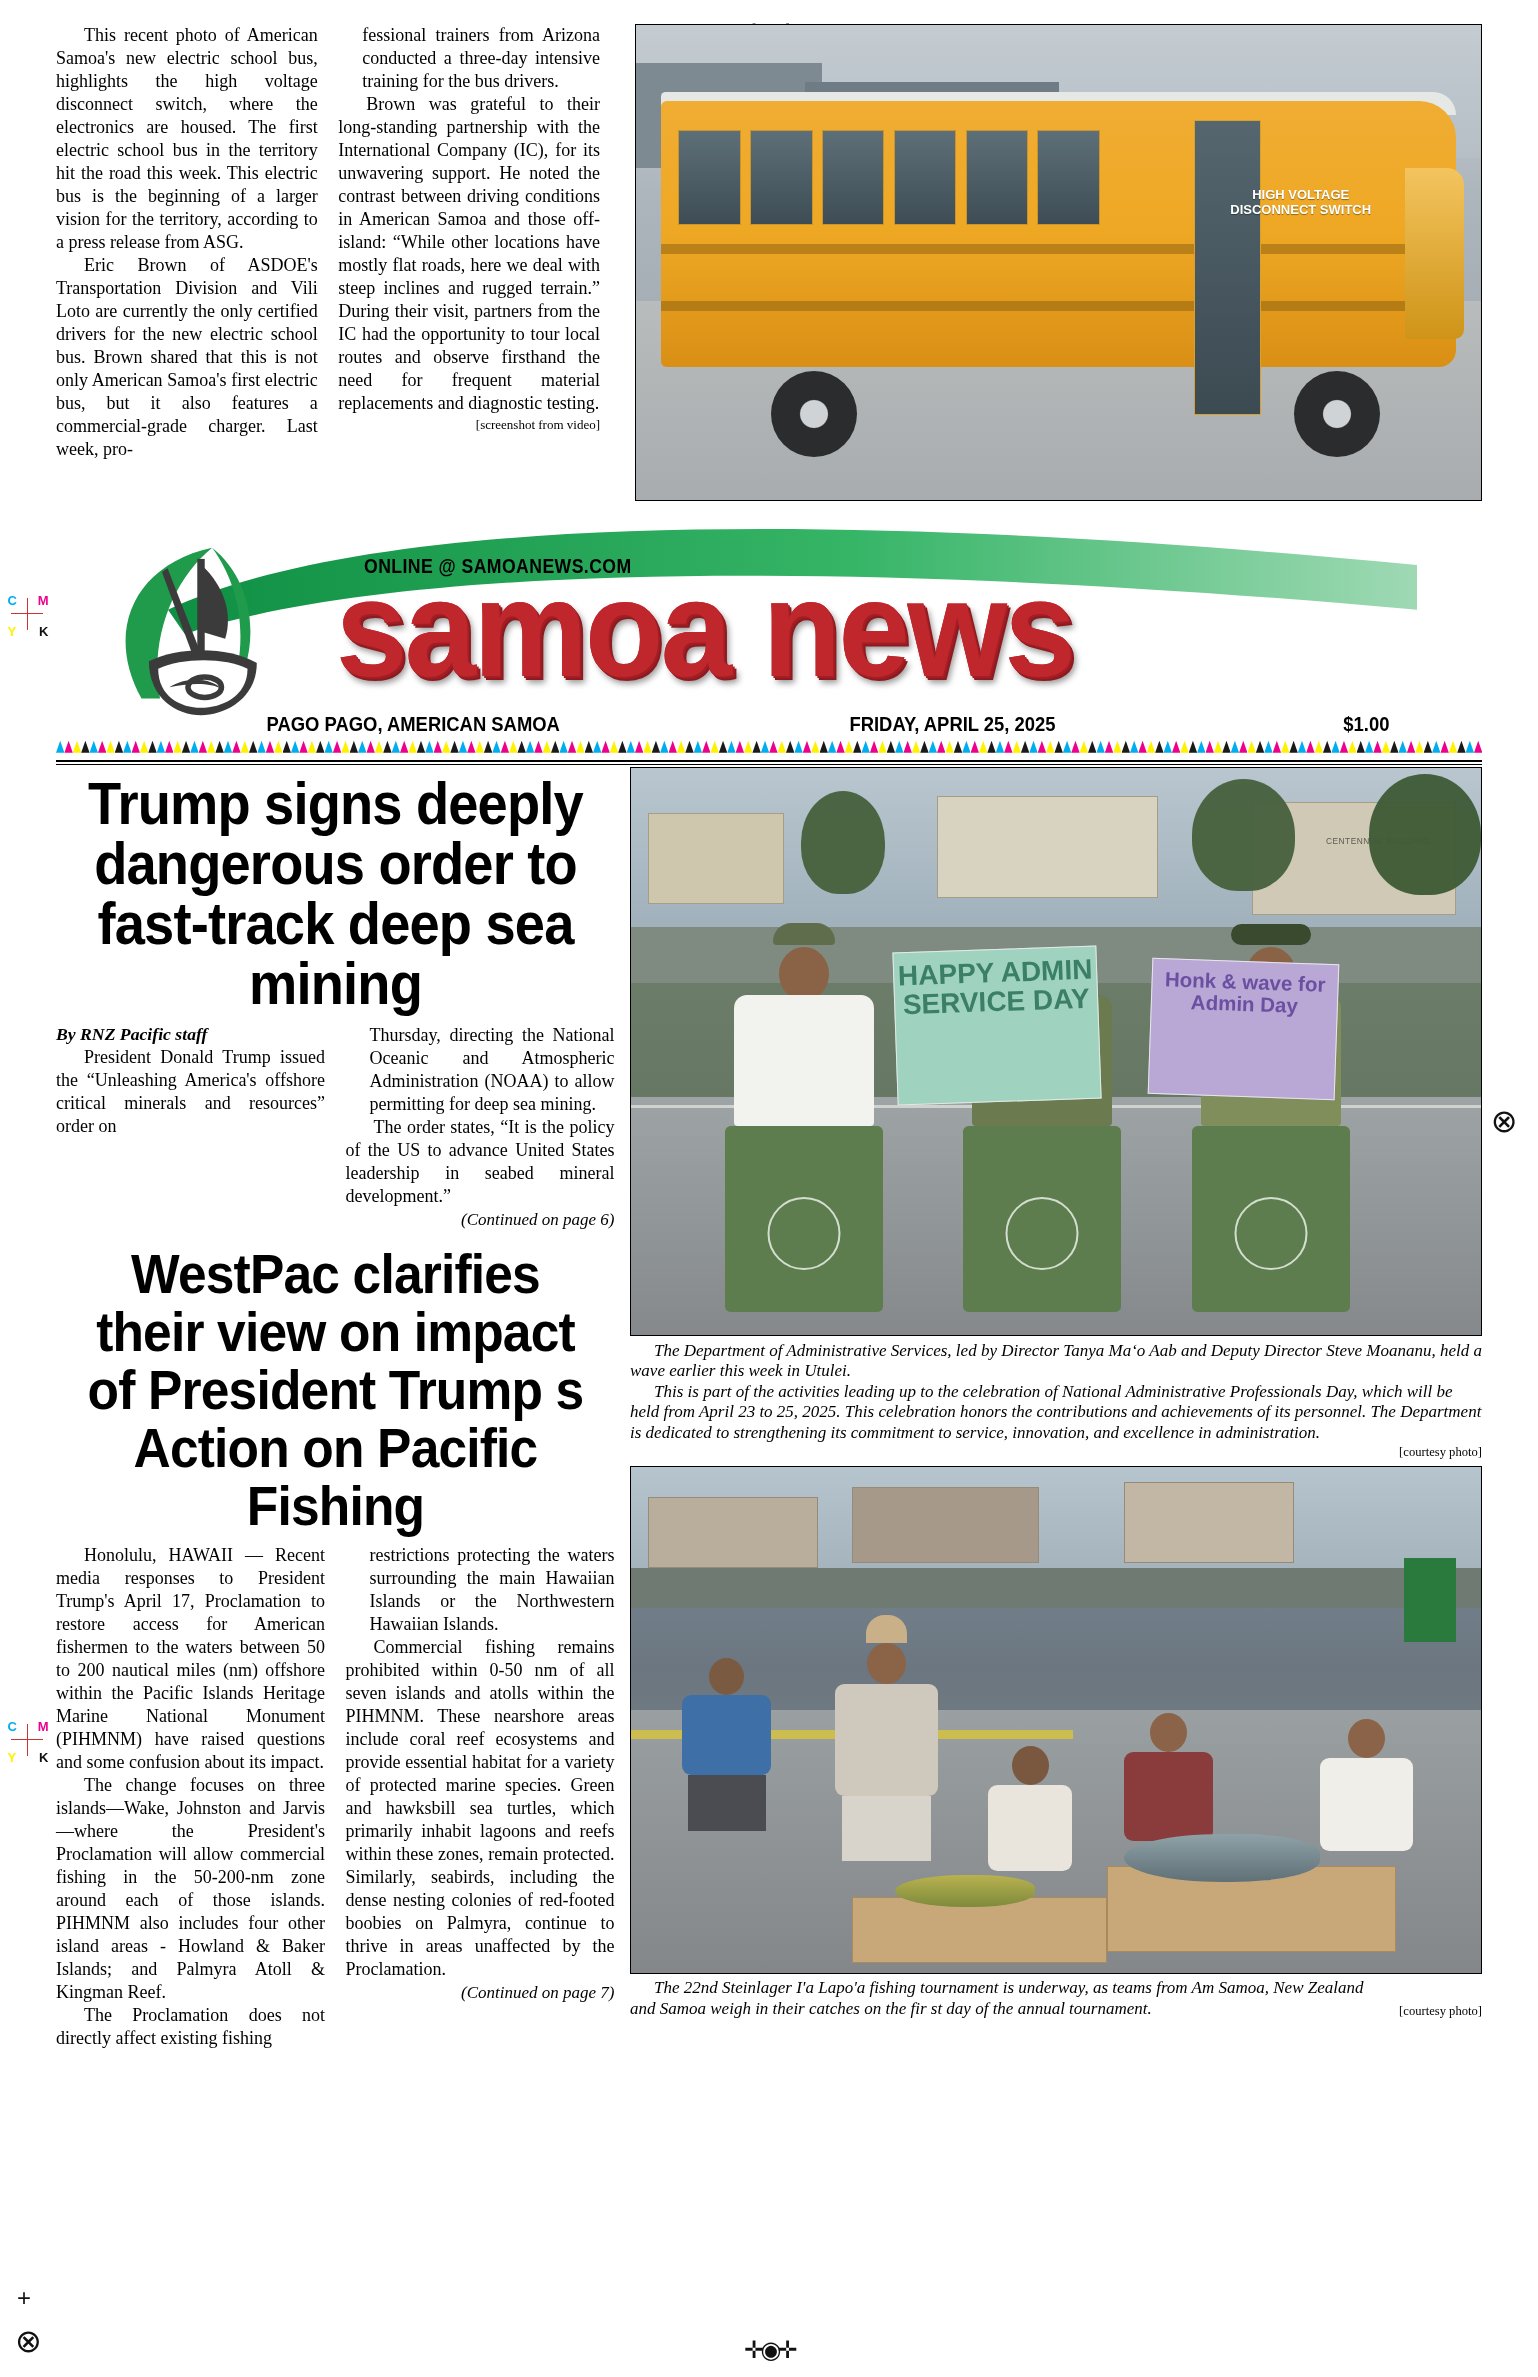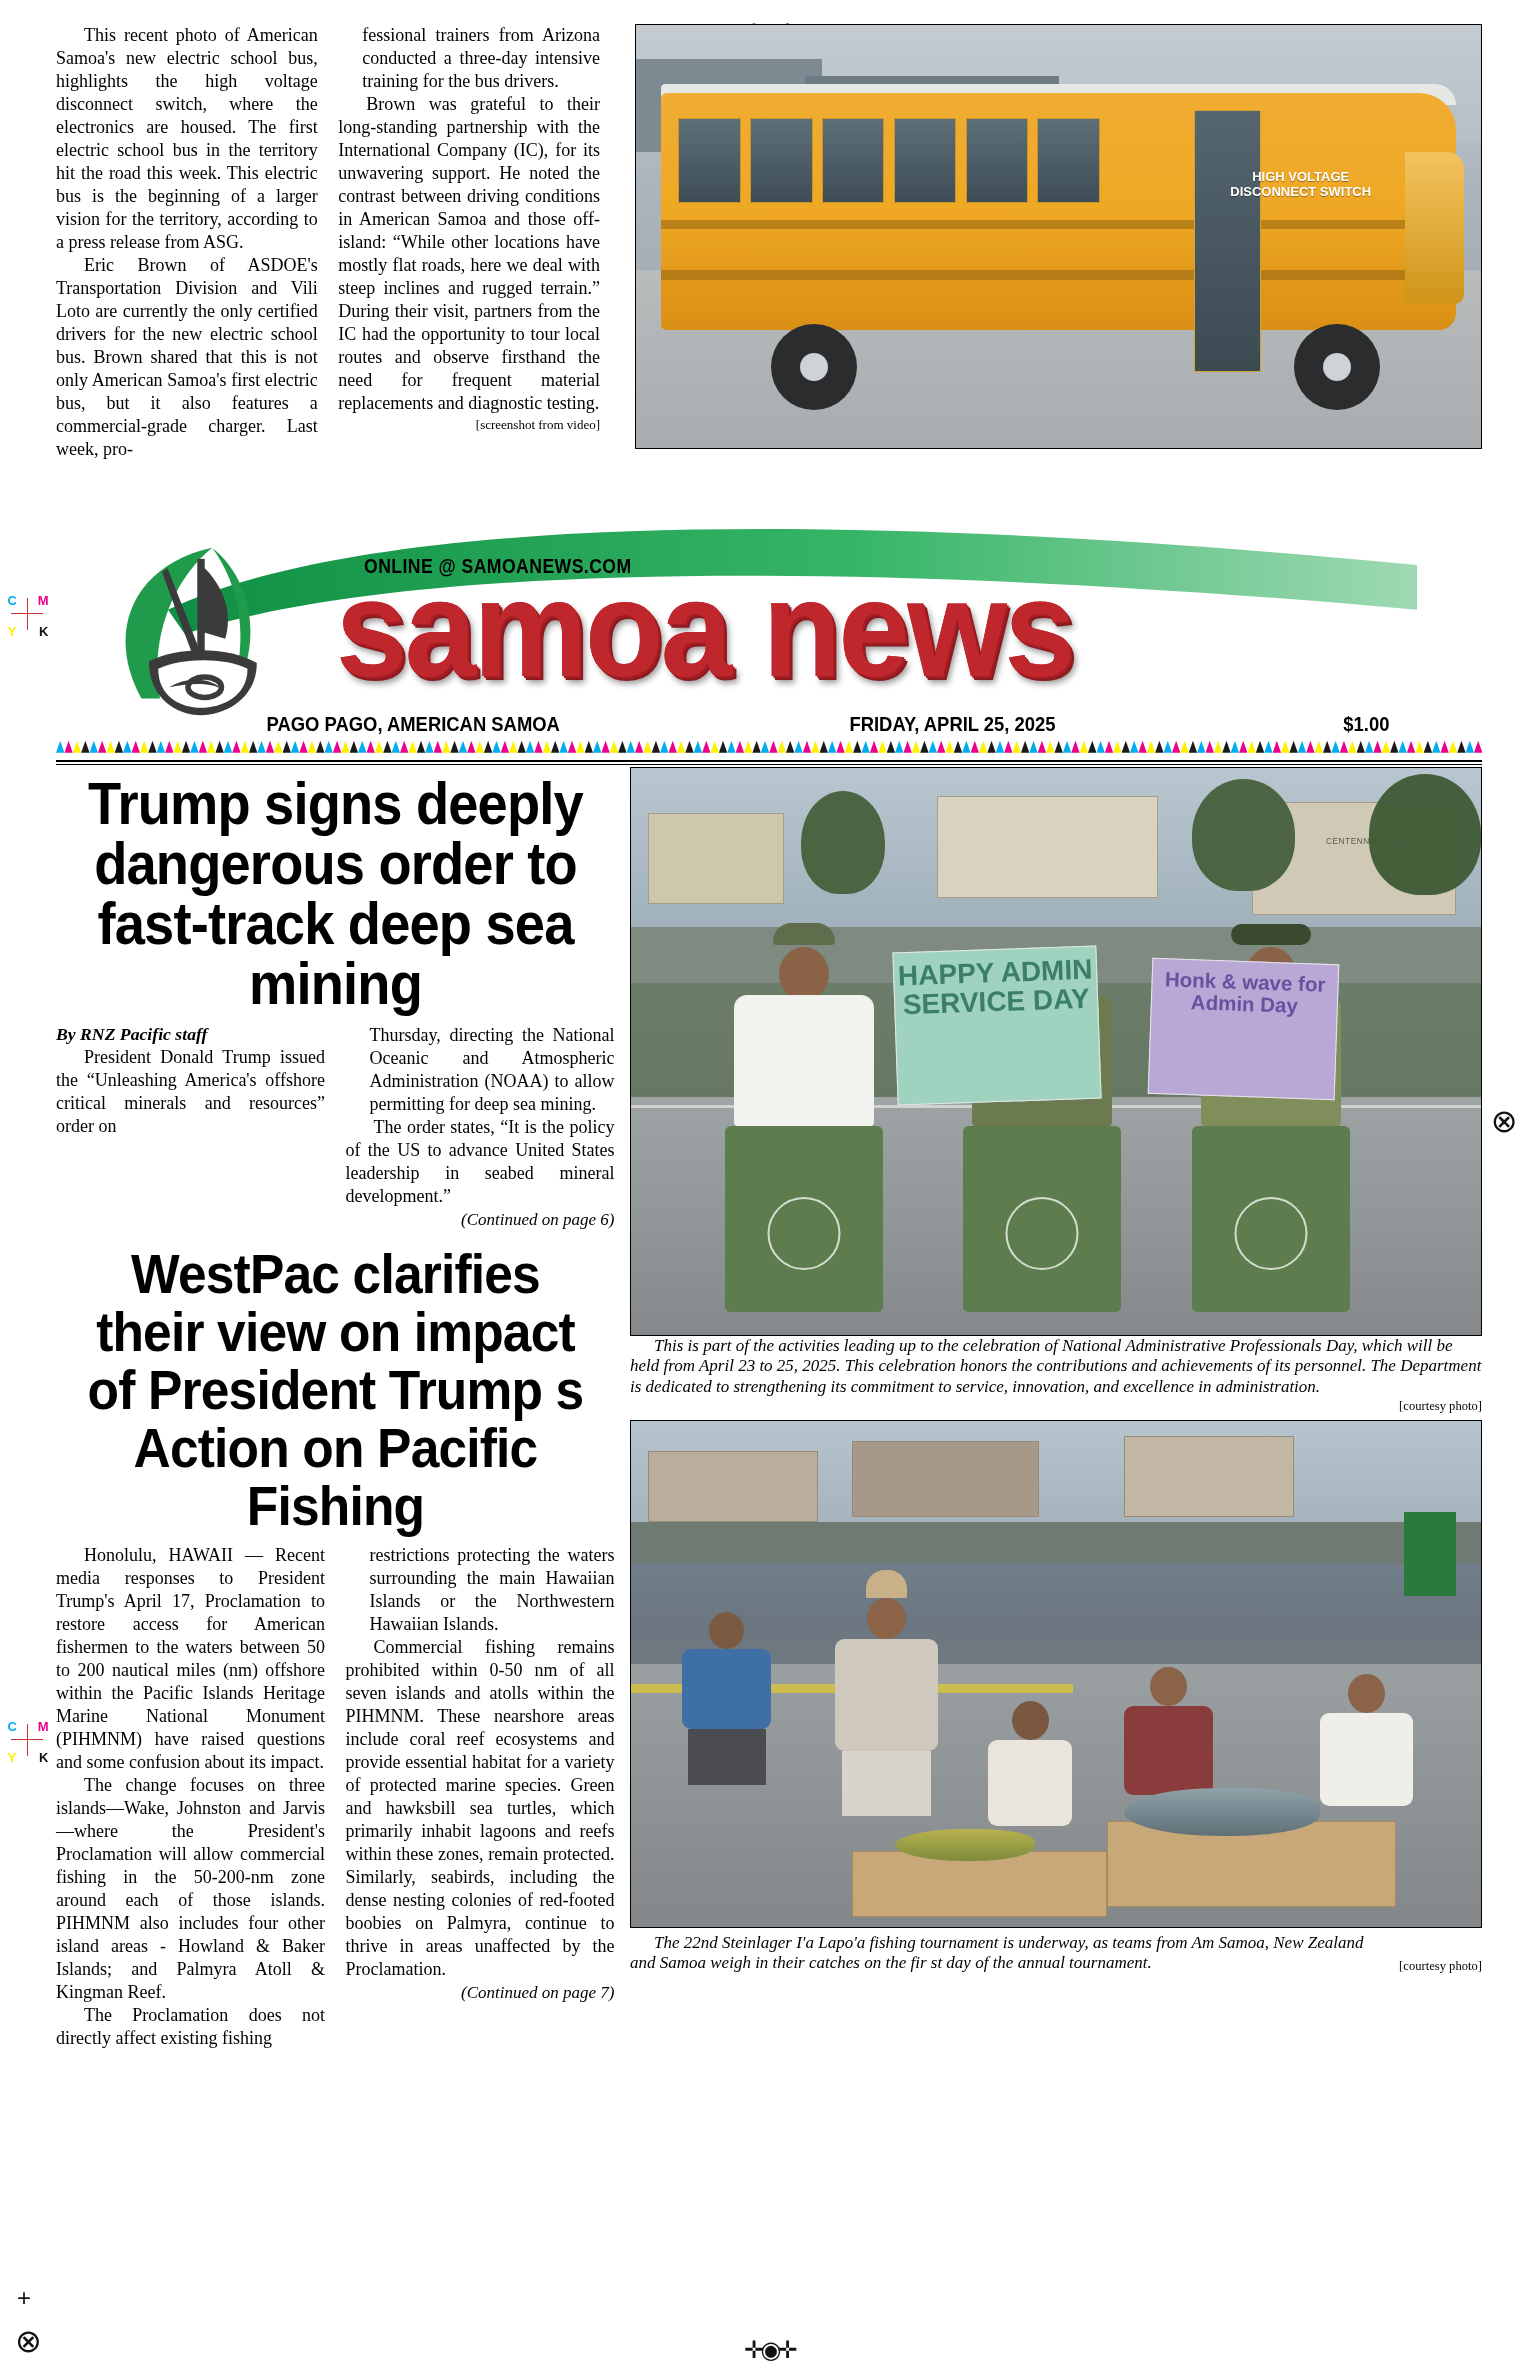--- a/index.html
+++ b/index.html
@@ -36,21 +36,21 @@
   .cmyk .cross-h { position: absolute; left: 3.7px; top: 26px; width: 32px; height: 0.9px; background: #c33; }
   .cmyk .cross-v { position: absolute; left: 19.6px; top: 11.2px; width: 0.9px; height: 32px; background: #c33; }
   .cmyk-1 { left: 7.5px; top: 587px; }
   .cmyk-2 { left: 7.5px; top: 1713px; }
 
   
   .teaser { display: flex; gap: 0; align-items: flex-start; height: 494px; }
   .teaser-cols { width: 559px; display: flex; gap: 20.5px; padding-right: 15px; }
   .teaser-col { width: 269px; }
   .teaser-photo {
-    flex: 1; height: 425px; margin-left: 20px;
+    flex: 1; height: 477px; margin-left: 20px;
     border: 1.9px solid #000; overflow: hidden; position: relative;
     background: linear-gradient(180deg,#c9cfd4 0%, #aeb6bd 35%, #9aa2a8 100%);
   }
   p.body {
     font-size: 18px; line-height: 23px; text-align: justify;
     margin: 0; text-indent: 28px; hyphens: auto;
   }
   p.body.cont { text-indent: 0; margin-left: 24px; }
   .credit-right {
     font-size: 13px; font-family: "Liberation Serif", serif;
@@ -530,20 +530,21 @@
         </div>
 
         <div class="ap-sign" style="left:31%;top:32%;width:24%;height:27%;background:#9fd3bf;transform:rotate(-2deg);">
           <div class="ap-sign-text" style="color:#3a7f66;font-size:28px;padding-top:7.5px;">HAPPY ADMIN SERVICE DAY</div>
         </div>
         <div class="ap-sign" style="left:61%;top:34%;width:22%;height:24%;background:#b9a7d6;transform:rotate(2deg);">
           <div class="ap-sign-text" style="color:#6b4fa0;font-size:20.5px;padding-top:9.3px;">Honk &amp; wave for Admin Day</div>
         </div>
       </div>
 
+      <p class="caption">The Department of Administrative Services, led by Director Tanya Maʻo Aab and Deputy Director Steve Moananu, held a wave earlier this week in Utulei.</p>
       <div class="cap-row">
         <span class="cap-text" style="text-indent:24px;display:block;">This is part of the activities leading up to the celebration of National Administrative Professionals Day, which will be held from April 23 to 25, 2025. This celebration honors the contributions and achievements of its personnel. The Department is dedicated to strengthening its commitment to service, innovation, and excellence in administration.</span>
       </div>
       <p style="text-align:right;margin:0;">
         <span class="cap-credit">[courtesy photo]</span>
       </p>
 
       <div class="photo-box photo-fish">
         <div class="fp-sky"></div>
         <div class="fp-bld" style="left:2%;top:6%;width:20%;height:14%;"></div>

